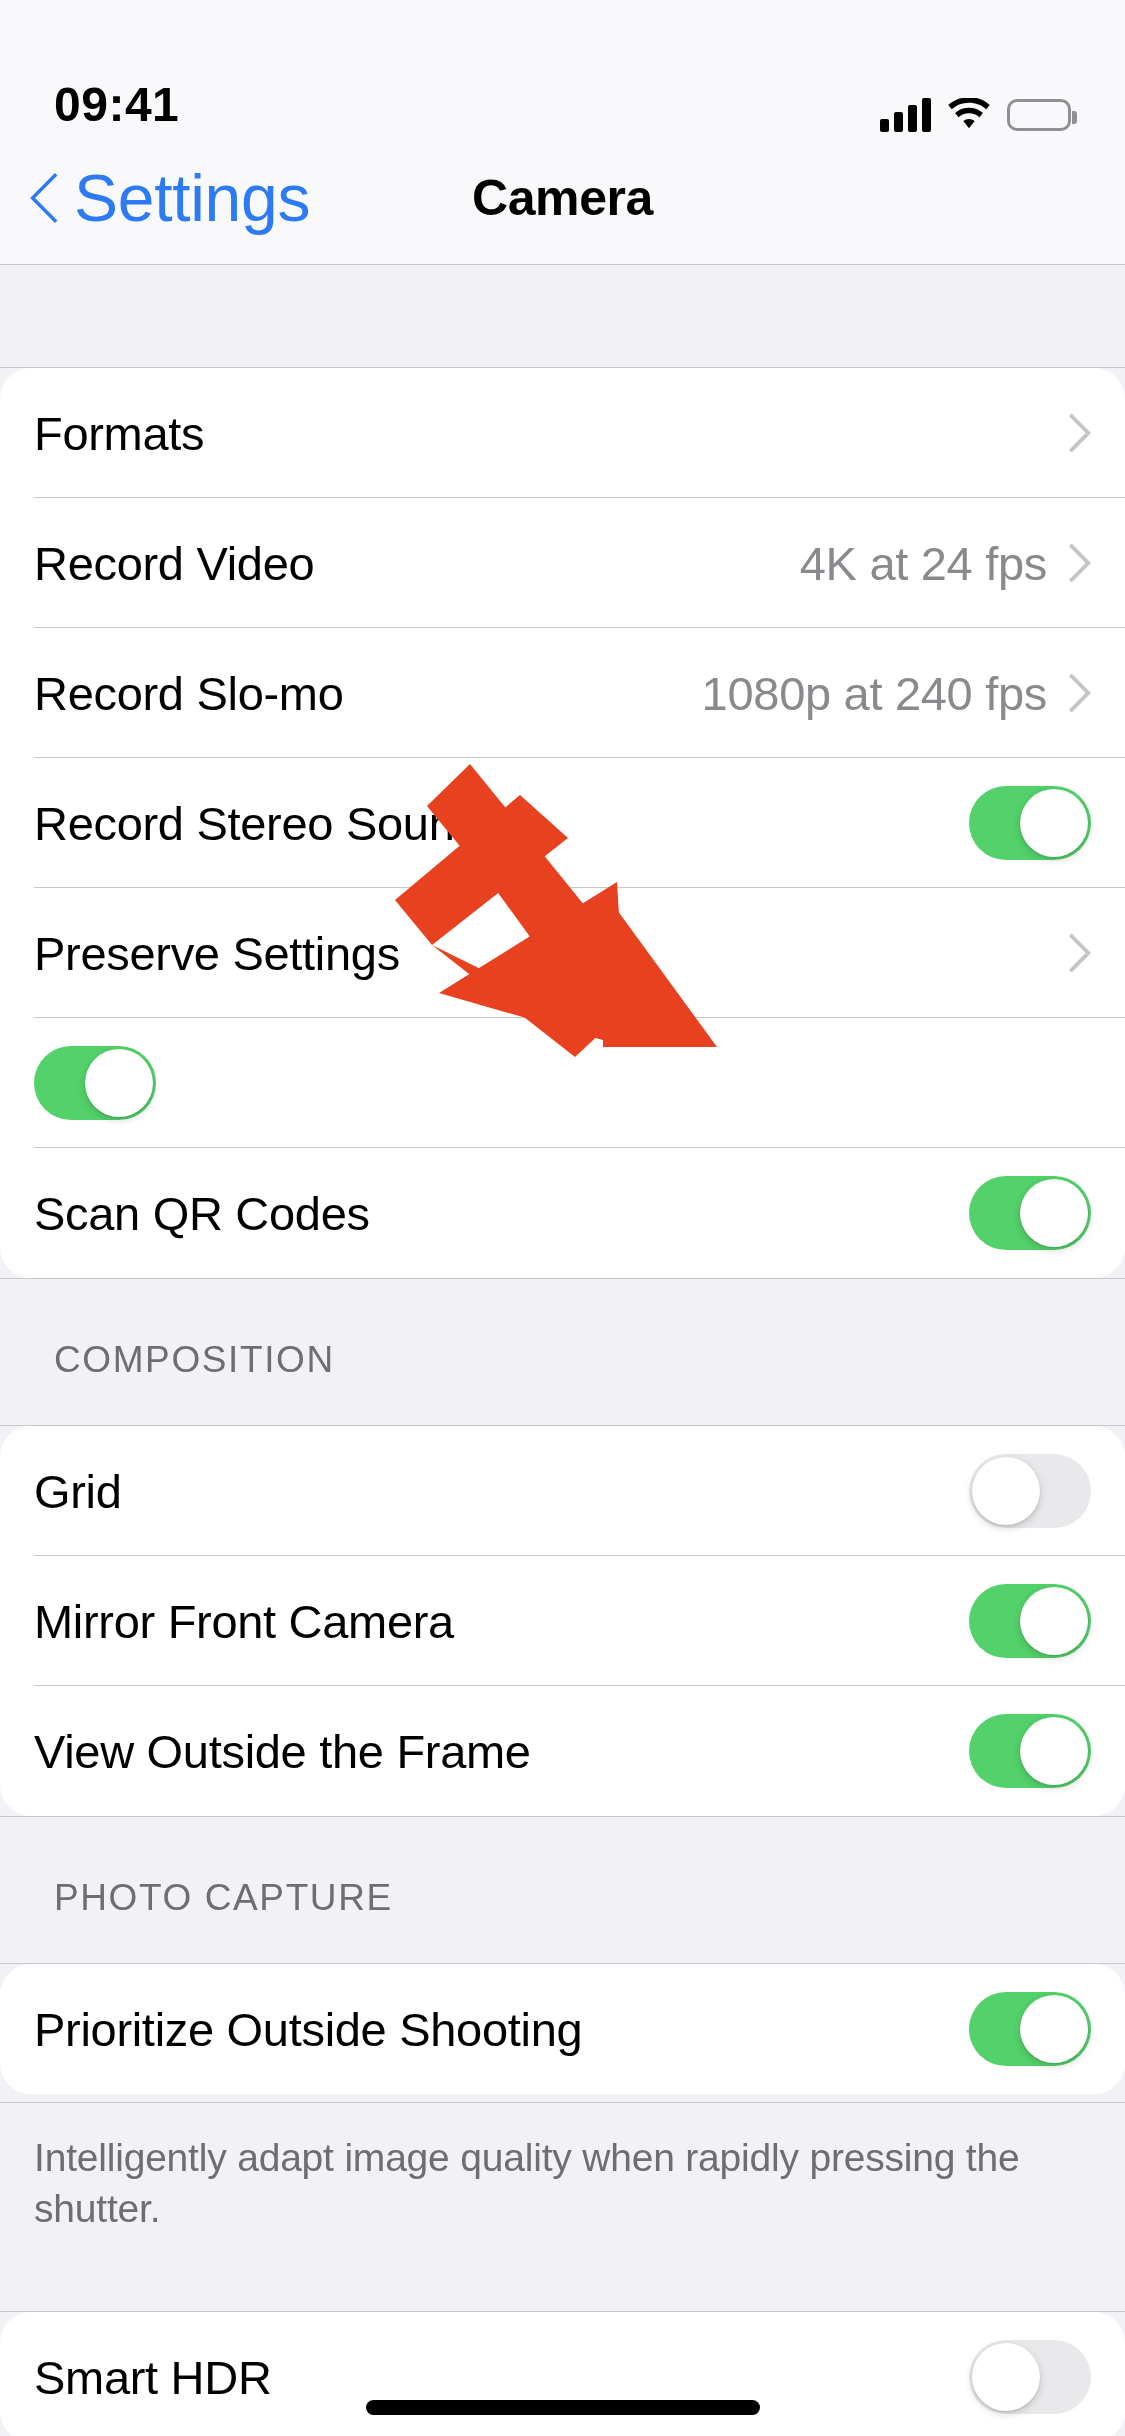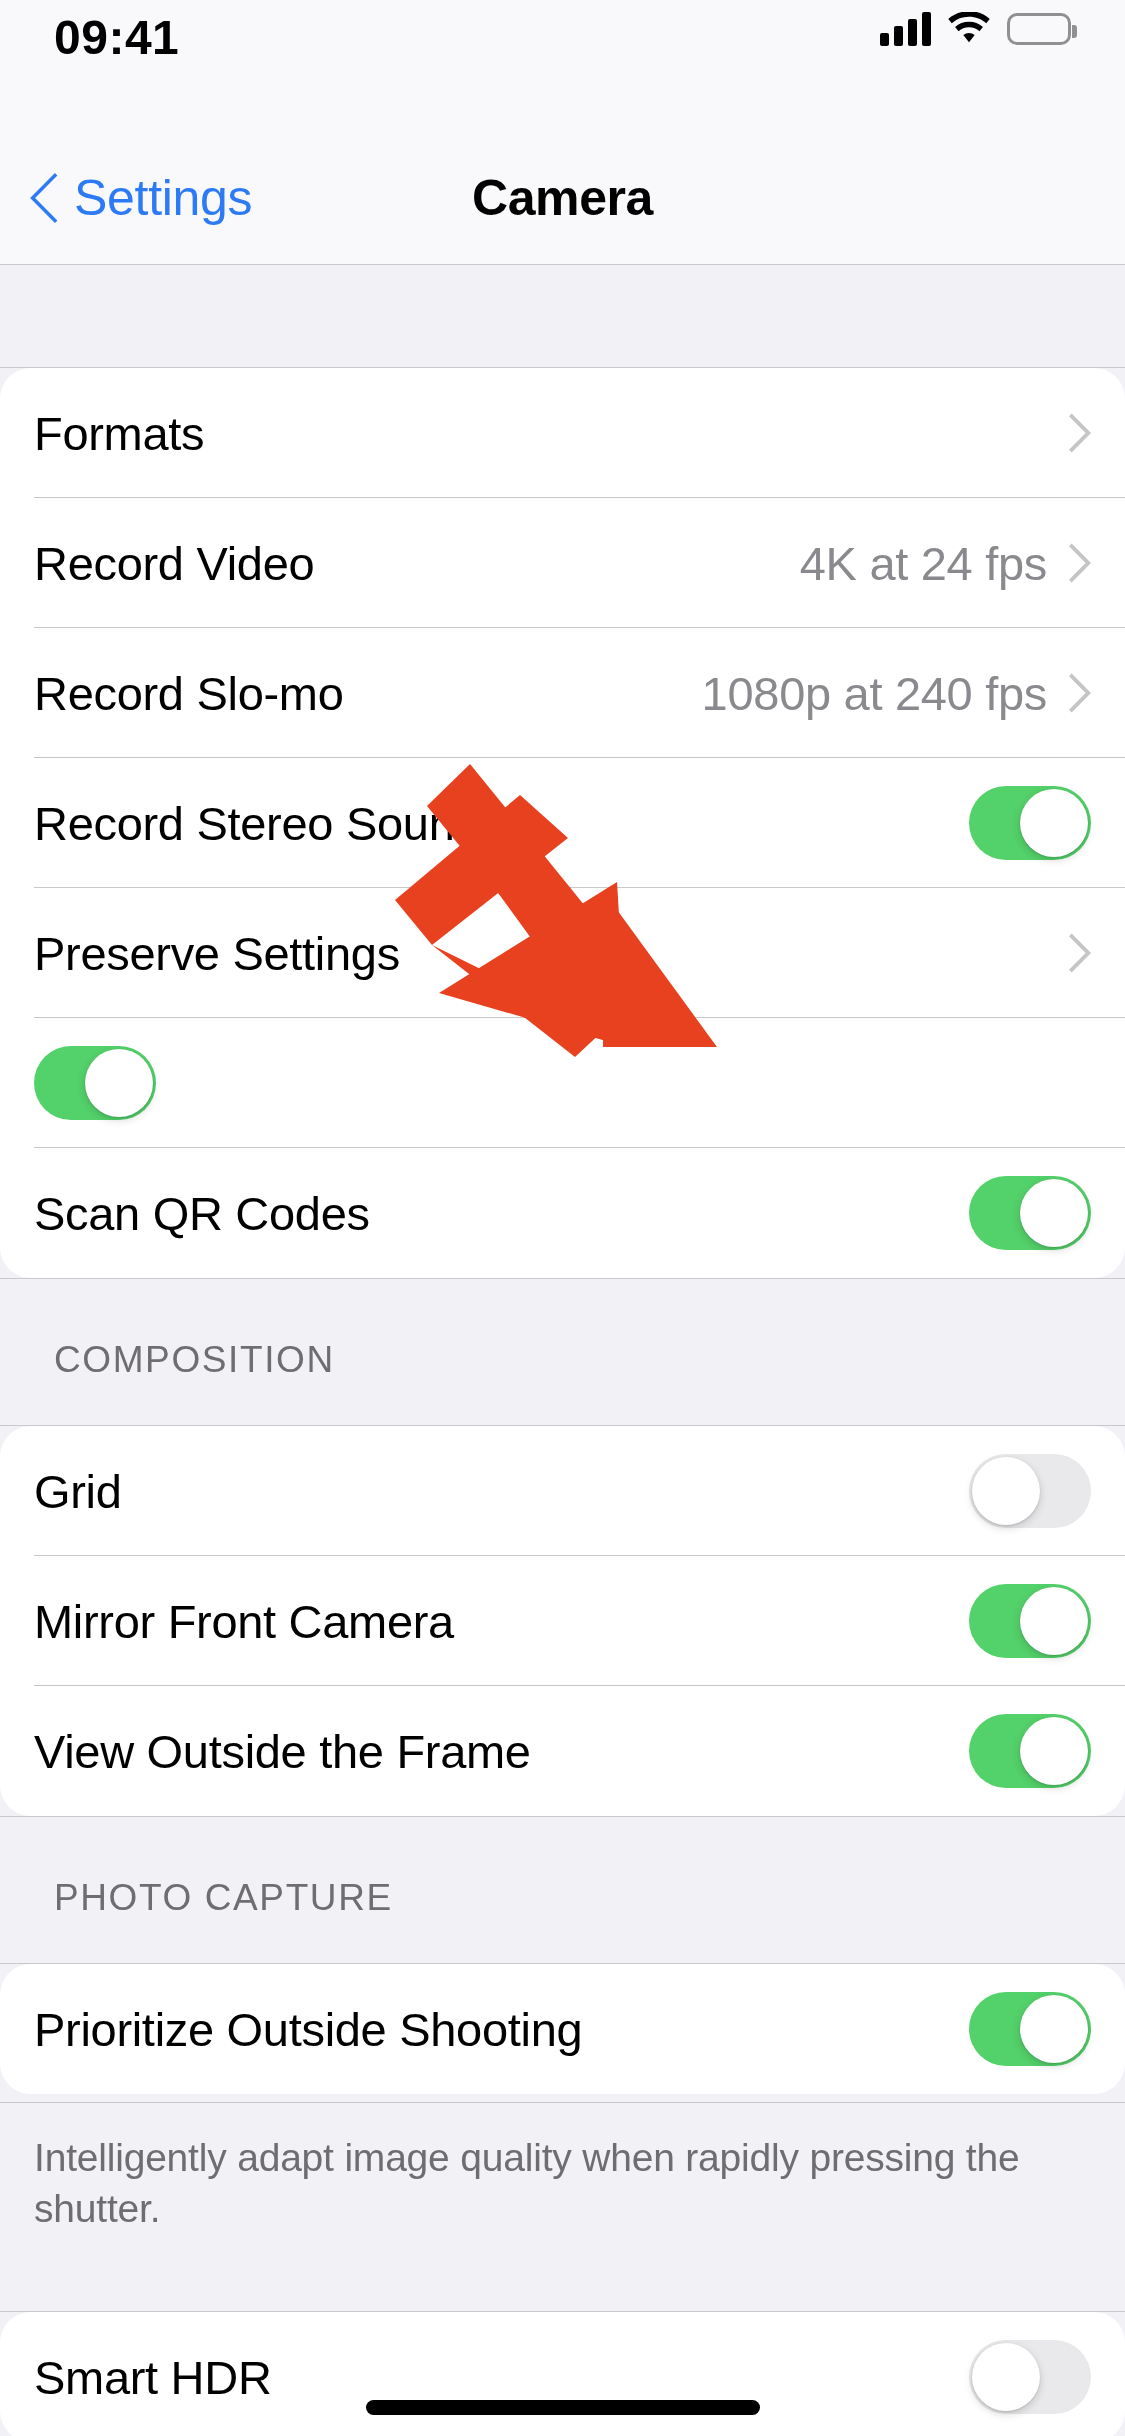--- a/index.html
+++ b/index.html
@@ -15,21 +15,21 @@
     width:1125px; height:2436px;
     background:#F2F1F6;
     overflow:hidden;
   }
 
   
   .statusbar {
     position:absolute; top:0; left:0;
     width:1125px; height:132px;
     background:#F9F9FB;
-    display:flex; align-items:flex-start; justify-content:space-between;
+    display:flex; align-items:flex-end; justify-content:space-between;
     padding:0 54px 0 54px;
   }
   .status-time {
     font-size:48px; font-weight:bold; color:#000;
     letter-spacing:0.5px; margin-top:10px;
   }
   .status-right {
     display:flex; align-items:center; gap:16px; margin-top:12px;
   }
   
@@ -59,21 +59,21 @@
     background:#F9F9FB;
     border-bottom:1.5px solid #C9C8CD;
   }
   .nav-back {
     position:absolute; left:30px; top:50%; transform:translateY(-50%);
     display:flex; align-items:center; gap:14px;
     color:#2D7BF4;
   }
   .chev-back { width:30px; height:52px; display:block; }
   .nav-back-label {
-    font-size:50px; color:#2D7BF4; letter-spacing:-0.3px;
+    font-size:66px; color:#2D7BF4; letter-spacing:-0.3px;
   }
   .nav-title {
     position:absolute; left:0; right:0; top:50%;
     transform:translateY(-50%);
     text-align:center;
     font-size:50px; font-weight:bold; color:#000;
     letter-spacing:-0.4px;
   }
 
   

